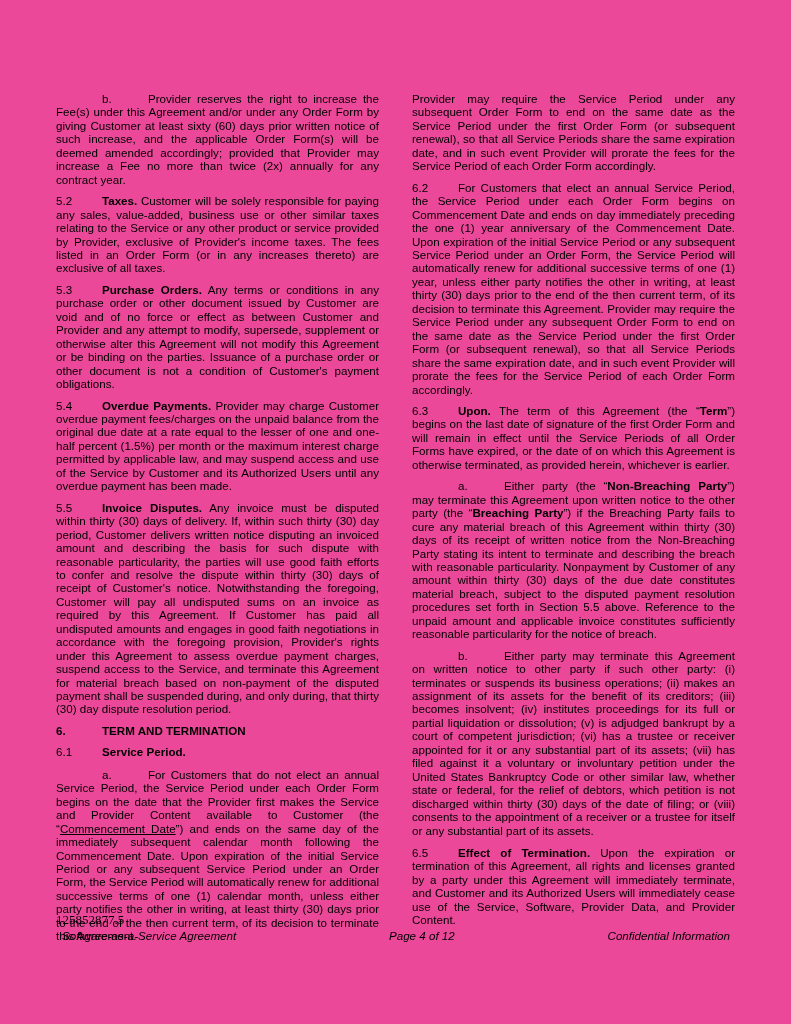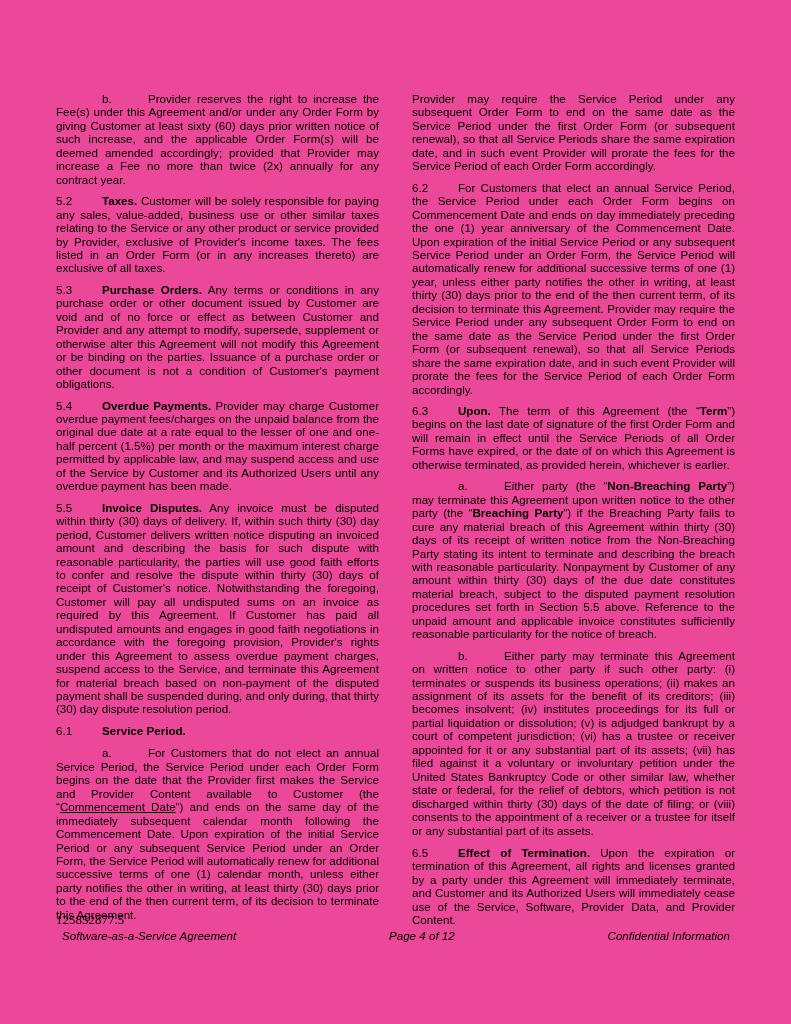--- a/index.html
+++ b/index.html
@@ -40,20 +40,21 @@
     <p class="para"><span class="sub">b.</span><span>Provider reserves the right to increase the Fee(s) under this Agreement and/or under any Order Form by giving Customer at least sixty (60) days prior written notice of such increase, and the applicable Order Form(s) will be deemed amended accordingly; provided that Provider may increase a Fee no more than twice (2x) annually for any contract year.</span></p>
 
     <p class="para"><span class="num">5.2</span><b>Taxes.</b><span> Customer will be solely responsible for paying any sales, value-added, business use or other similar taxes relating to the Service or any other product or service provided by Provider, exclusive of Provider's income taxes. The fees listed in an Order Form (or in any increases thereto) are exclusive of all taxes.</span></p>
 
     <p class="para"><span class="num">5.3</span><b>Purchase Orders.</b><span> Any terms or conditions in any purchase order or other document issued by Customer are void and of no force or effect as between Customer and Provider and any attempt to modify, supersede, supplement or otherwise alter this Agreement will not modify this Agreement or be binding on the parties. Issuance of a purchase order or other document is not a condition of Customer's payment obligations.</span></p>
 
     <p class="para"><span class="num">5.4</span><b>Overdue Payments.</b><span> Provider may charge Customer overdue payment fees/charges on the unpaid balance from the original due date at a rate equal to the lesser of one and one-half percent (1.5%) per month or the maximum interest charge permitted by applicable law, and may suspend access and use of the Service by Customer and its Authorized Users until any overdue payment has been made.</span></p>
 
     <p class="para"><span class="num">5.5</span><b>Invoice Disputes.</b><span> Any invoice must be disputed within thirty (30) days of delivery. If, within such thirty (30) day period, Customer delivers written notice disputing an invoiced amount and describing the basis for such dispute with reasonable particularity, the parties will use good faith efforts to confer and resolve the dispute within thirty (30) days of receipt of Customer's notice. Notwithstanding the foregoing, Customer will pay all undisputed sums on an invoice as required by this Agreement.  If Customer has paid all undisputed amounts and engages in good faith negotiations in accordance with the foregoing provision, Provider's rights under this Agreement to assess overdue payment charges, suspend access to the Service, and terminate this Agreement for material breach based on non-payment of the disputed payment shall be suspended during, and only during, that thirty (30) day dispute resolution period.</span></p>
 
+    <p class="para heading"><span class="num">6.</span><span>TERM AND TERMINATION</span></p>
 
     <p class="para"><span class="num">6.1</span><b>Service Period.</b></p>
 
     <p class="para tight"><span class="sub">a.</span><span>For Customers that do not elect an annual Service Period, the Service Period under each Order Form begins on the date that the Provider first makes the Service and Provider Content available to Customer (the “</span><u>Commencement Date</u><span>”) and ends on the same day of the immediately subsequent calendar month following the Commencement Date. Upon expiration of the initial Service Period or any subsequent Service Period under an Order Form, the Service Period will automatically renew for additional successive terms of one (1) calendar month, unless either party notifies the other in writing, at least thirty (30) days prior to the end of the then current term, of its decision to terminate this Agreement.</span></p>
 
   </div>
 
   <div class="col right">
 
     <p class="para"><span>Provider may require the Service Period under any subsequent Order Form to end on the same date as the Service Period under the first Order Form (or subsequent renewal), so that all Service Periods share the same expiration date, and in such event Provider will prorate the fees for the Service Period of each Order Form accordingly.</span></p>

